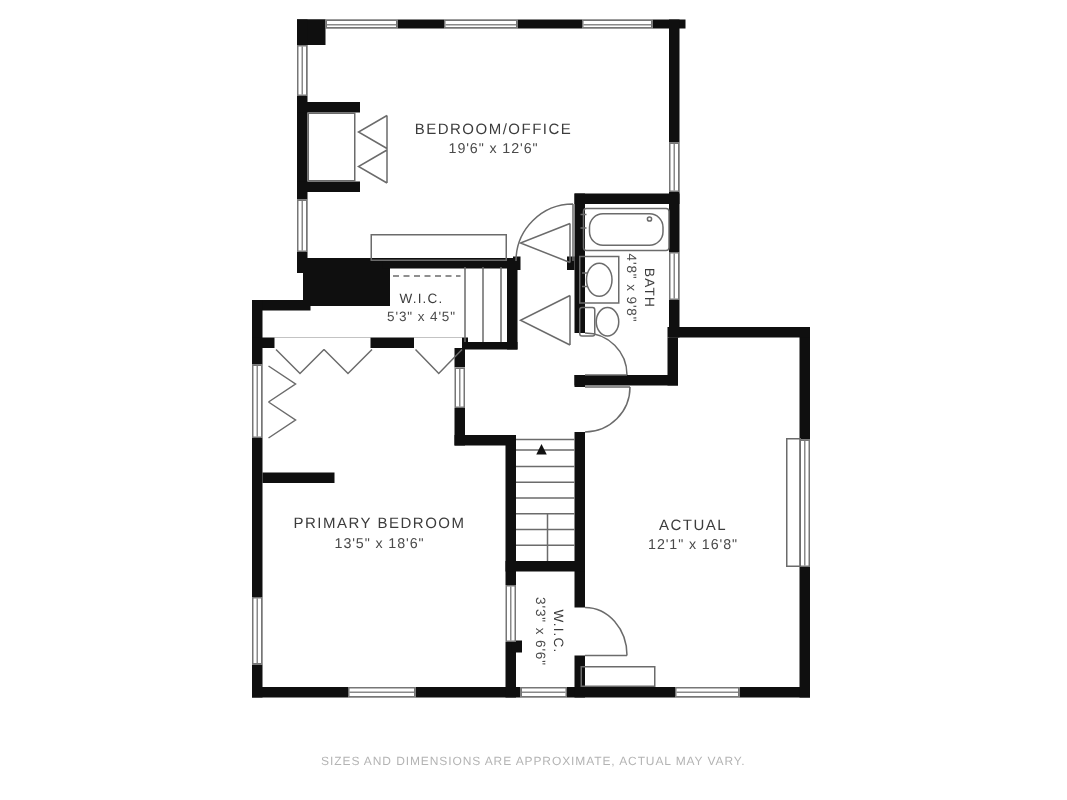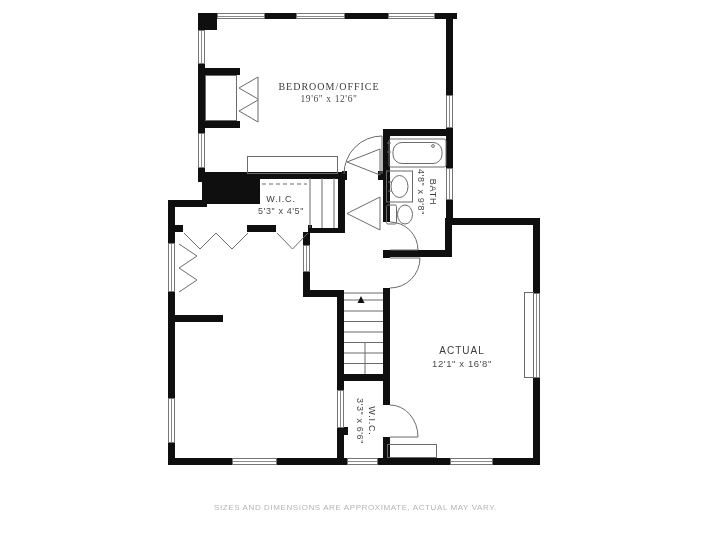--- a/index.html
+++ b/index.html
@@ -145,35 +145,39 @@
       </g>
 
       <path stroke-dasharray="4,3" d="M262,184 H307"></path>
 
       <path d="M322,178 V228 M334,178 V228 M310,178 V228"></path>
     </g>
 
     <polygon points="361,296 357.5,303 364.5,303" fill="#111"></polygon>
   </svg>
 
-  <div class="lbl ctr" style="left:329px;top:81px;font-family:Liberation Serif, serif;">
+  <div class="lbl ctr" style="left:329px;top:81px;">
     <div class="nm">BEDROOM/OFFICE</div>
     <div class="dm">19'6" x 12'6"</div>
   </div>
 
   <div class="lbl small ctr" style="left:281px;top:194px;">
     <div class="nm">W.I.C.</div>
     <div class="dm">5'3" x 4'5"</div>
   </div>
 
   <div class="lbl small rot" style="left:427px;top:192px;">
     <div class="nm">BATH</div>
     <div class="dm">4'8" x 9'8"</div>
   </div>
 
+  <div class="lbl ctr" style="left:253px;top:344px;">
+    <div class="nm">PRIMARY BEDROOM</div>
+    <div class="dm">13'5" x 18'6"</div>
+  </div>
 
   <div class="lbl ctr" style="left:462px;top:345px;">
     <div class="nm">ACTUAL</div>
     <div class="dm">12'1" x 16'8"</div>
   </div>
 
   <div class="lbl small rot" style="left:366px;top:421px;">
     <div class="nm">W.I.C.</div>
     <div class="dm">3'3" x 6'6"</div>
   </div>

